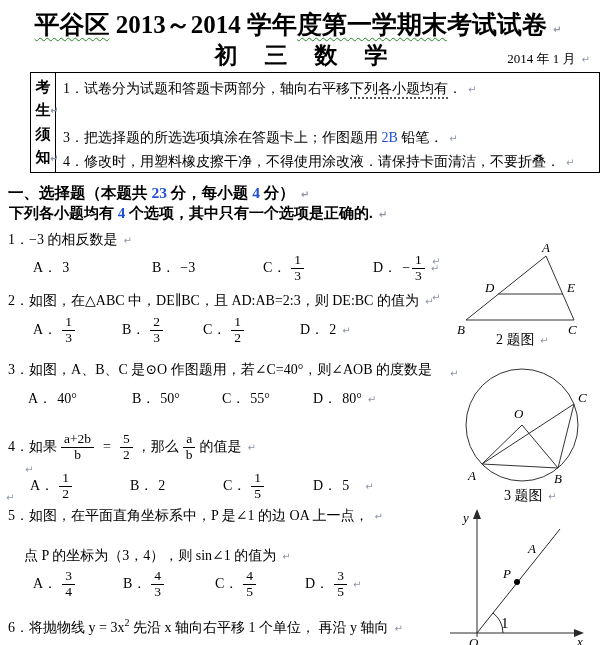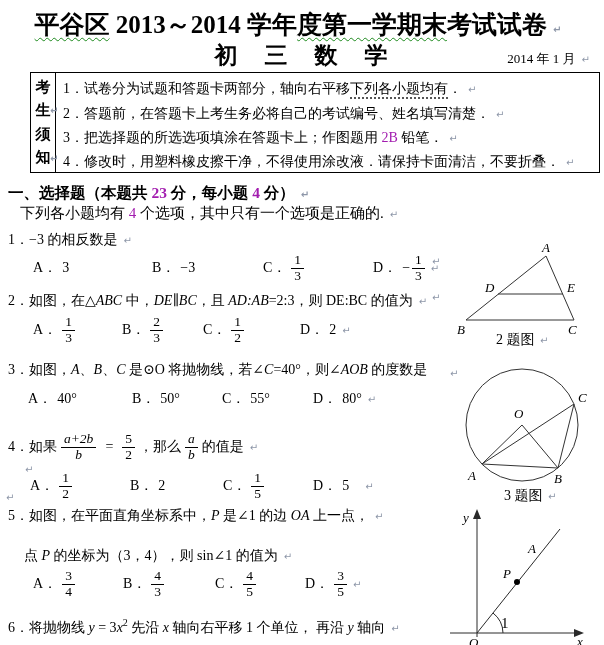--- a/index.html
+++ b/index.html
@@ -1,35 +1,35 @@
 <!DOCTYPE html>
 <html><head>
 <meta charset="utf-8">
 <style>
   * { box-sizing: border-box; }
   body { margin:0; background:#fff; }
   #page { position:relative; width:604px; height:645px; background:#fff; overflow:hidden;
           font-family:"Liberation Serif","DejaVu Serif",serif; color:#000; }
   .abs { position:absolute; }
-  .it { font-style:italic; }
-  .navy { color:#a21caf; }
+  .it { }
+  .navy { color:#1d4ed8; }
   .squig { text-decoration-line:underline; text-decoration-style:wavy;
            text-decoration-color:#1e8a1e; text-decoration-thickness:1px; text-underline-offset:4px; }
   .pm { color:#8d96a8; font-size:10px; font-family:"DejaVu Sans",sans-serif; margin-left:6px; }
   .emphdots { border-bottom:2px dotted #555; padding-bottom:1px; }
   .title1 { top:8px; left:0; width:596px; text-align:center; font-size:25px; font-weight:bold; white-space:nowrap; }
   .subject { top:40px; left:0; width:604px; text-align:center; font-size:23px; font-weight:bold; letter-spacing:2px; }
   .date { top:50px; right:14px; font-size:13px; }
   .noticebox { top:72px; left:30px; width:570px; height:101px; border:1px solid #000; }
   .nlabel { position:absolute; left:0; top:0; width:25px; height:100%; border-right:1px solid #000;
             display:flex; flex-direction:column; justify-content:space-between; align-items:center;
             padding:5px 0; font-size:15px; font-weight:bold; }
   .nline { position:absolute; left:32px; font-size:14px; white-space:nowrap; }
   .sech { top:183px; left:8px; font-size:15.5px; font-weight:bold; white-space:nowrap; }
-  .secsub { top:204px; left:20px; font-size:15px; font-weight:normal; white-space:nowrap; }
+  .secsub { top:204px; left:9px; font-size:15px; font-weight:bold; white-space:nowrap; }
   .stem { position:absolute; font-size:14px; white-space:nowrap; }
   .stemflex { display:flex; align-items:center; }
   .optrow { position:absolute; left:0; width:604px; }
   .opt { position:absolute; height:100%; display:inline-flex; align-items:center; white-space:nowrap; font-size:14px; }
   .ov { margin-left:5px; }
   .frac { display:inline-flex; flex-direction:column; align-items:center; line-height:1.1;
           font-size:13.5px; margin-left:5px; vertical-align:middle; }
   .frac .fn { padding:0 3px; border-bottom:1px solid #000; text-align:center; }
   .frac .fd { padding:0 3px; text-align:center; }
   .stem .frac { margin:0 4px; }
@@ -61,23 +61,20 @@
       <span>考</span>
       <span>生</span>
       <span>须</span>
       <span>知</span>
       <span class="abs straypm" style="left:19px;top:32px">↵</span>
       <span class="abs straypm" style="left:19px;top:80px">↵</span>
     </div>
     <div class="nline" style="top:7px">
       <span>1．</span><span>试卷分为试题和答题卡两部分，轴向右平移</span><span class="emphdots">下列各小题均有</span><span>．</span><span class="pm">↵</span>
     </div>
-    <div class="nline" style="top:32px">
-      <span>2．</span><span>答题前，在答题卡上考生务必将自己的考试编号、姓名填写清楚．</span><span class="pm">↵</span>
-    </div>
     <div class="nline" style="top:56px">
       <span>3．</span><span>把选择题的所选选项填涂在答题卡上；作图题用 </span><span class="navy">2B</span><span> 铅笔．</span><span class="pm">↵</span>
     </div>
     <div class="nline" style="top:80px">
       <span>4．</span><span>修改时，用塑料橡皮擦干净，不得使用涂改液．请保持卡面清洁，不要折叠．</span><span class="pm">↵</span>
     </div>
   </div>
 
   <div class="abs sech">
     <span>一、选择题（本题共 </span><span class="navy">23</span><span> 分，每小题 </span><span class="navy">4</span><span> 分）</span><span class="pm">↵</span>
@@ -142,21 +139,21 @@
         </span>
       </span>
     <span class="opt" style="left:300px">
         <span>D．</span>
         <span class="ov">2</span>
         <span class="pm">↵</span>
       </span>
   </div>
 
   <div class="stem" style="top:361px;left:8px">
-    <span>3．如图，</span><span class="it">A</span><span>、</span><span class="it">B</span><span>、</span><span class="it">C</span><span> 是⊙O 将抛物线，若∠</span><span class="it">C</span><span>=40°，则∠</span><span class="it">AOB</span><span> 的度数是</span>
+    <span>3．如图，</span><span class="it">A</span><span>、</span><span class="it">B</span><span>、</span><span class="it">C</span><span> 是⊙O 作图题用，若∠</span><span class="it">C</span><span>=40°，则∠</span><span class="it">AOB</span><span> 的度数是</span>
   </div>
   <div class="optrow" style="top:389px;height:20px">
     <span class="opt" style="left:28px">
         <span>A．</span>
         <span class="ov">40°</span>
       </span>
     <span class="opt" style="left:132px">
         <span>B．</span>
         <span class="ov">50°</span>
       </span>

